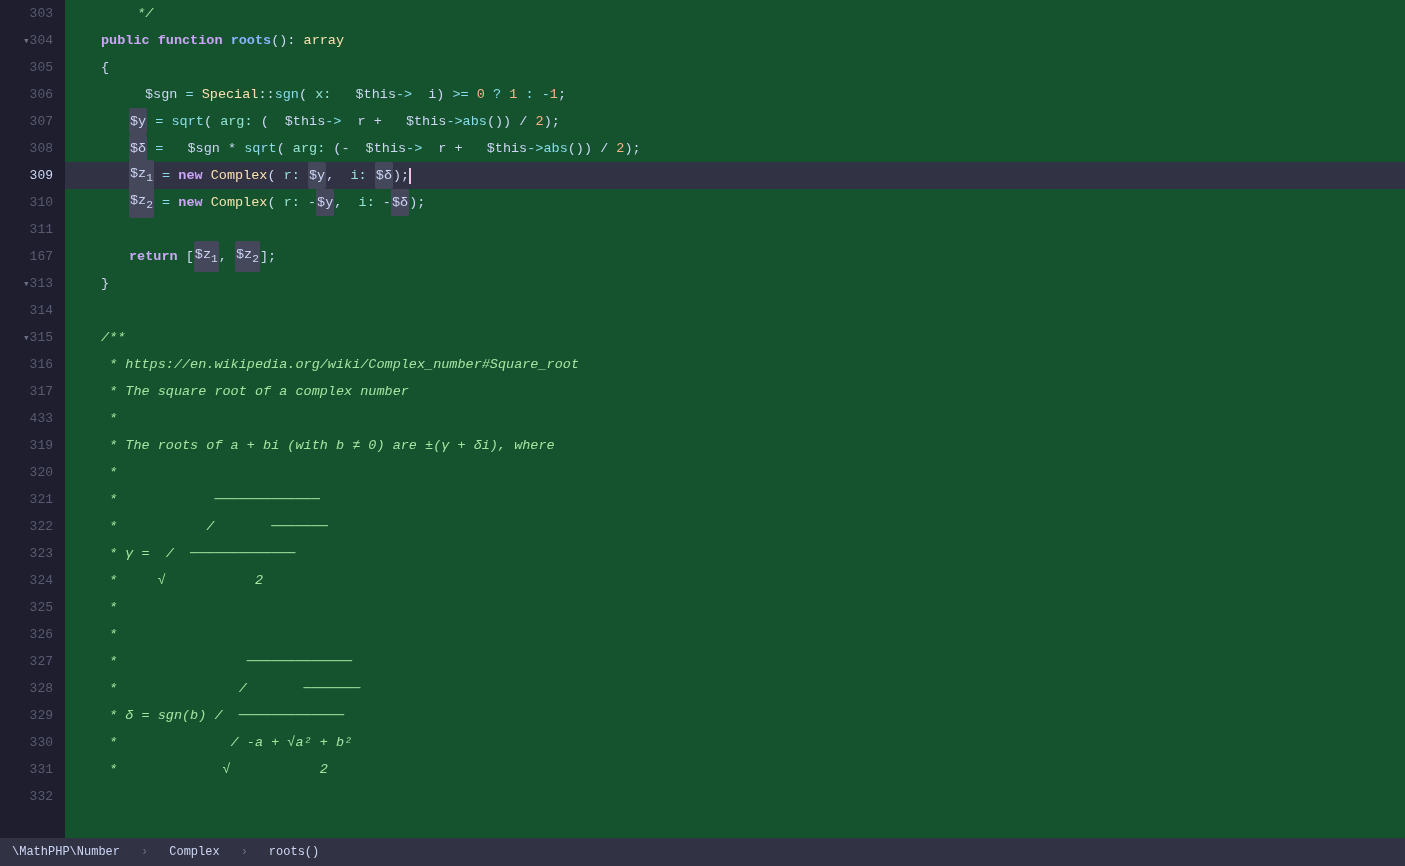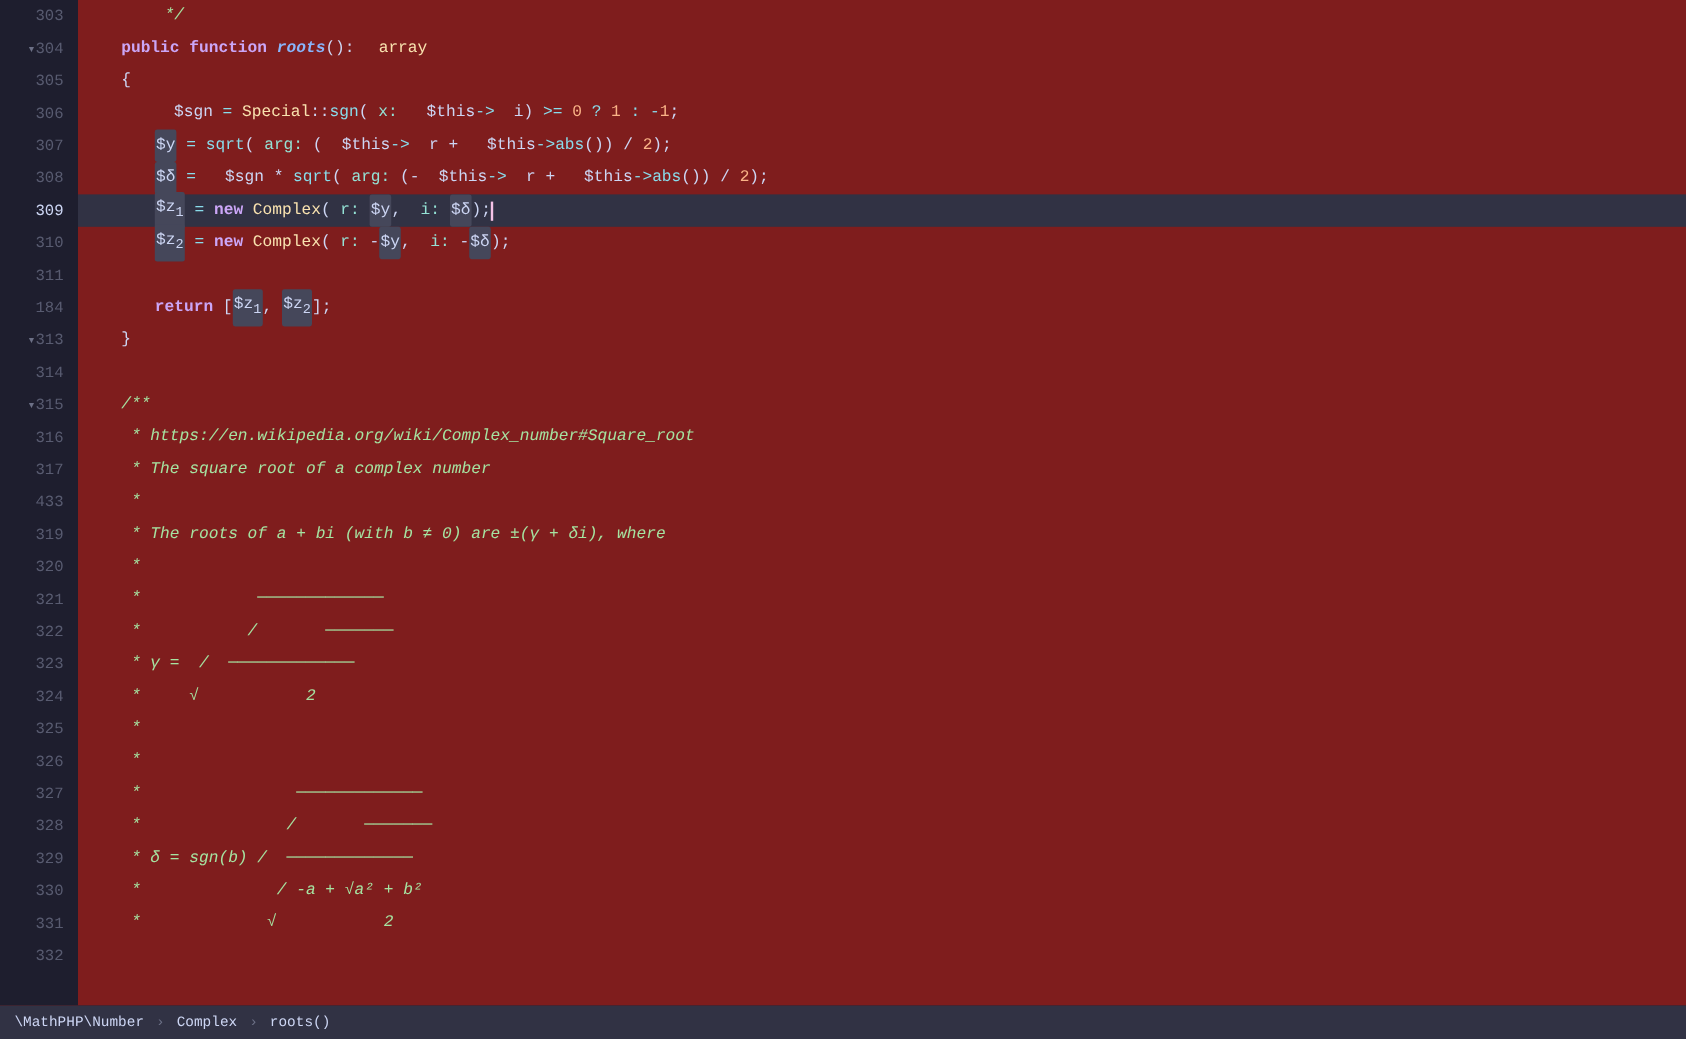--- a/index.html
+++ b/index.html
@@ -13,21 +13,21 @@
       width: 1405px;
       height: 866px;
       display: flex;
       flex-direction: column;
     }
 
     .editor-area {
       flex: 1;
       display: flex;
       overflow: hidden;
-      background: #7f1d1d;
+      background: #14532d;
       justify-content: flex-end;
     }
 
     .gutter {
       width: 65px;
       background: #1e1e2e;
       color: #585b70;
       text-align: right;
       padding-right: 12px;
       user-select: none;
@@ -69,23 +69,23 @@
       padding-left: 8px;
       white-space: pre;
     }
 
     .code-line.highlighted {
       background-color: #313244;
     }
 
     
     .kw { color: #cba6f7; font-weight: bold; } 
-    .fn { color: #89b4fa; font-weight: bold; font-style: italic; } 
+    .fn { color: #89b4fa; font-weight: bold; } 
     .fn2 { color: #89dceb; } 
-    .type { color: #f9e2af; margin-left: 12px; } 
+    .type { color: #f9e2af; } 
     .var { color: #cdd6f4; margin-left: 16px; } 
     .var-highlight { background-color: #45475a; color: #cdd6f4; border-radius: 2px; padding: 0 1px; } 
     .num { color: #fab387; } 
     .op { color: #89dceb; } 
     .punc { color: #cdd6f4; } 
     .comment-green { color: #a6e3a1; font-style: italic; } 
     .param-label { color: #94e2d5; } 
     .class-name { color: #f9e2af; } 
     .arrow { color: #89dceb; }
 
@@ -97,21 +97,21 @@
       padding: 0 12px;
       color: #cdd6f4;
       font-size: 12px;
       flex-shrink: 0;
       gap: 6px;
     }
 
     .status-bar .breadcrumb {
       display: flex;
       align-items: center;
-      gap: 8px;
+      gap: 19px;
       color: #cdd6f4;
       justify-content: space-between;
     }
 
     .breadcrumb-sep {
       color: #6c7086;
       margin: 0 2px;
     }
 
     .cursor-blink {
@@ -138,21 +138,21 @@
   <div class="gutter">
     <span class="line-num">303</span>
     <span class="line-num"><span class="fold-indicator">▾</span>304</span>
     <span class="line-num">305</span>
     <span class="line-num">306</span>
     <span class="line-num">307</span>
     <span class="line-num">308</span>
     <span class="line-num active">309</span>
     <span class="line-num">310</span>
     <span class="line-num">311</span>
-    <span class="line-num">184</span>
+    <span class="line-num">167</span>
     <span class="line-num"><span class="fold-indicator">▾</span>313</span>
     <span class="line-num">314</span>
     <span class="line-num"><span class="fold-indicator">▾</span>315</span>
     <span class="line-num">316</span>
     <span class="line-num">317</span>
     <span class="line-num">433</span>
     <span class="line-num">319</span>
     <span class="line-num">320</span>
     <span class="line-num">321</span>
     <span class="line-num">322</span>

